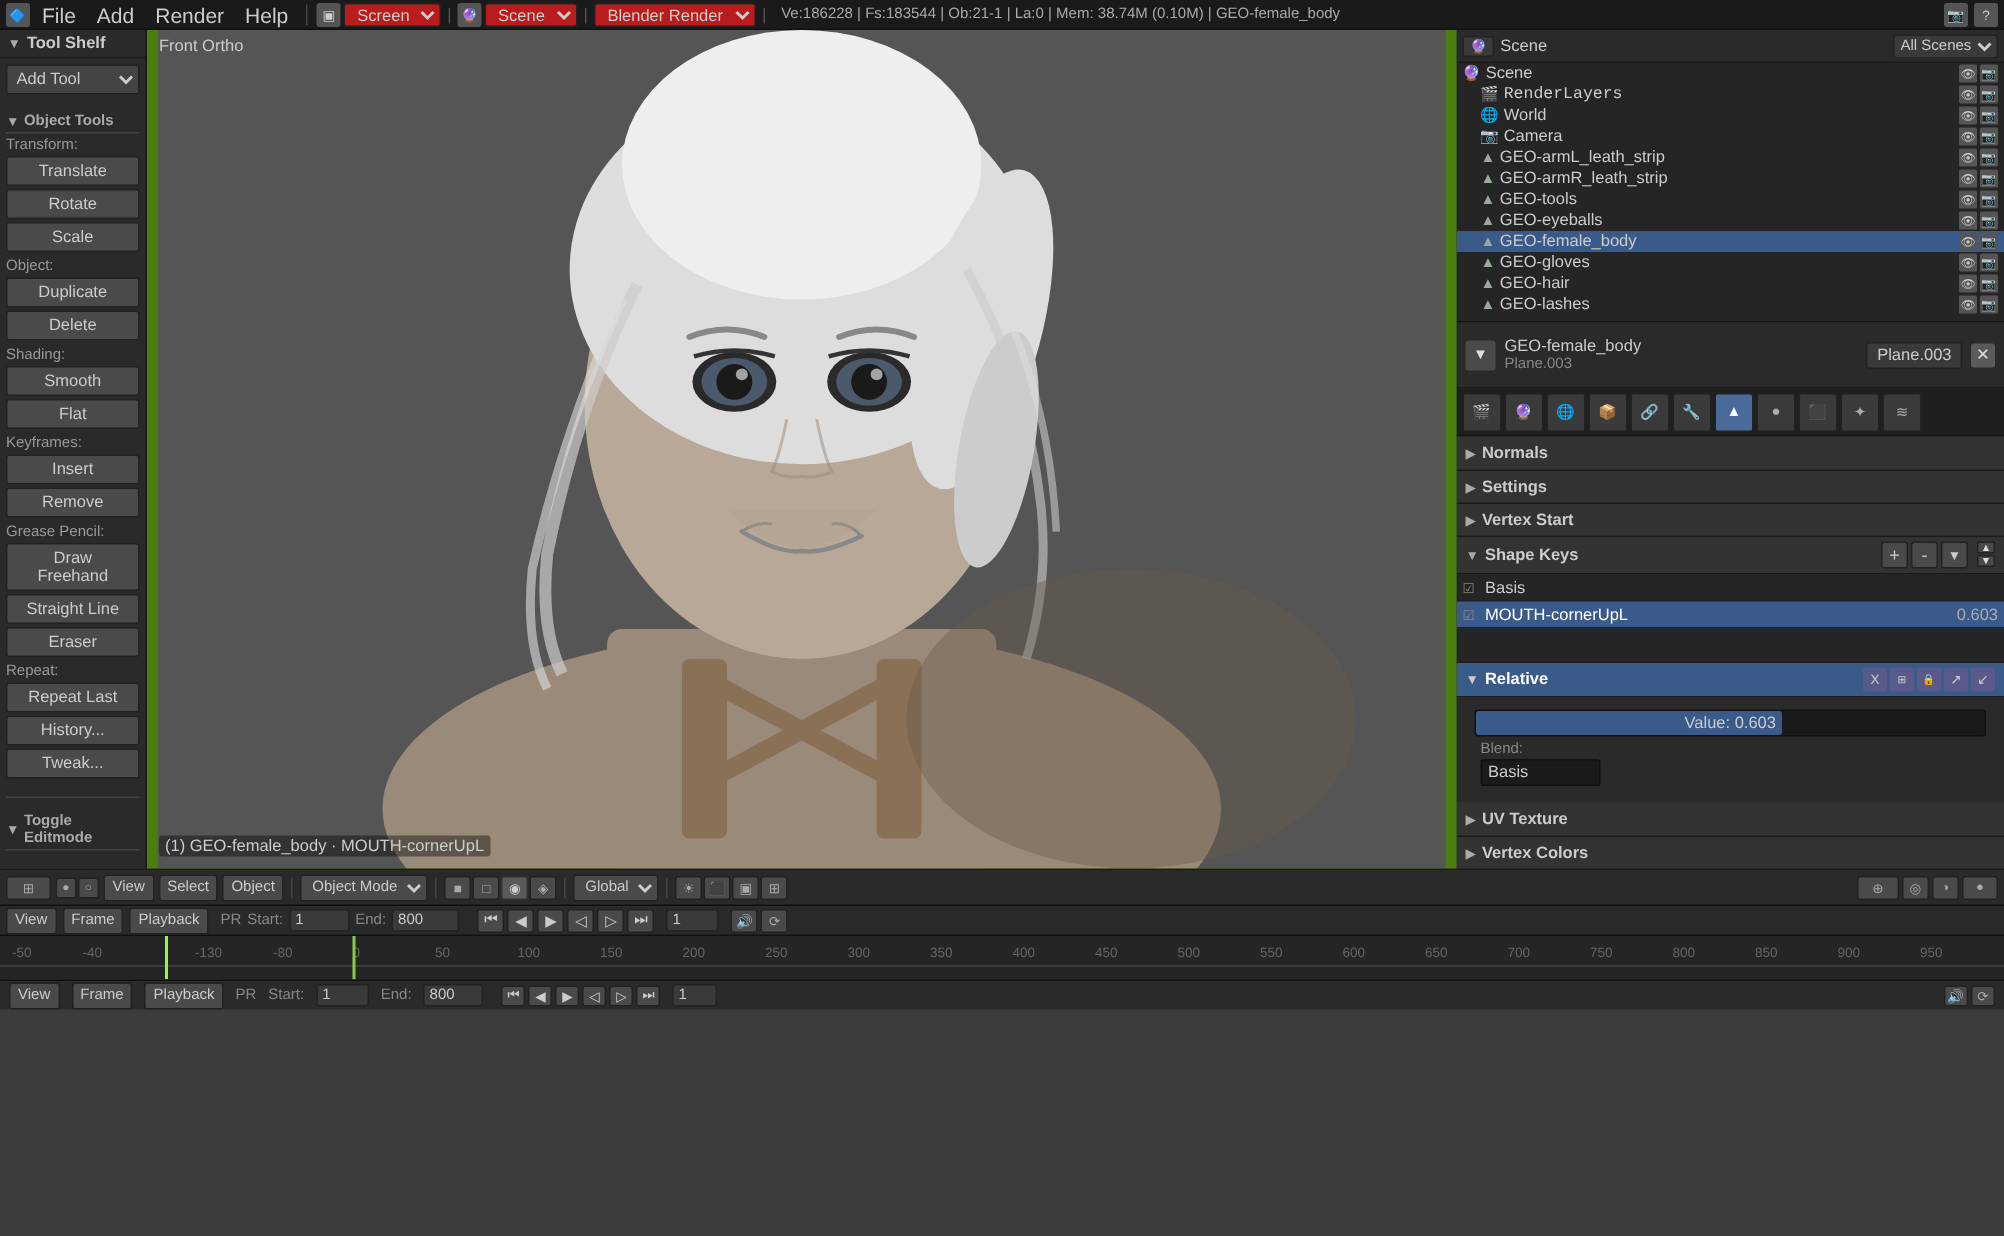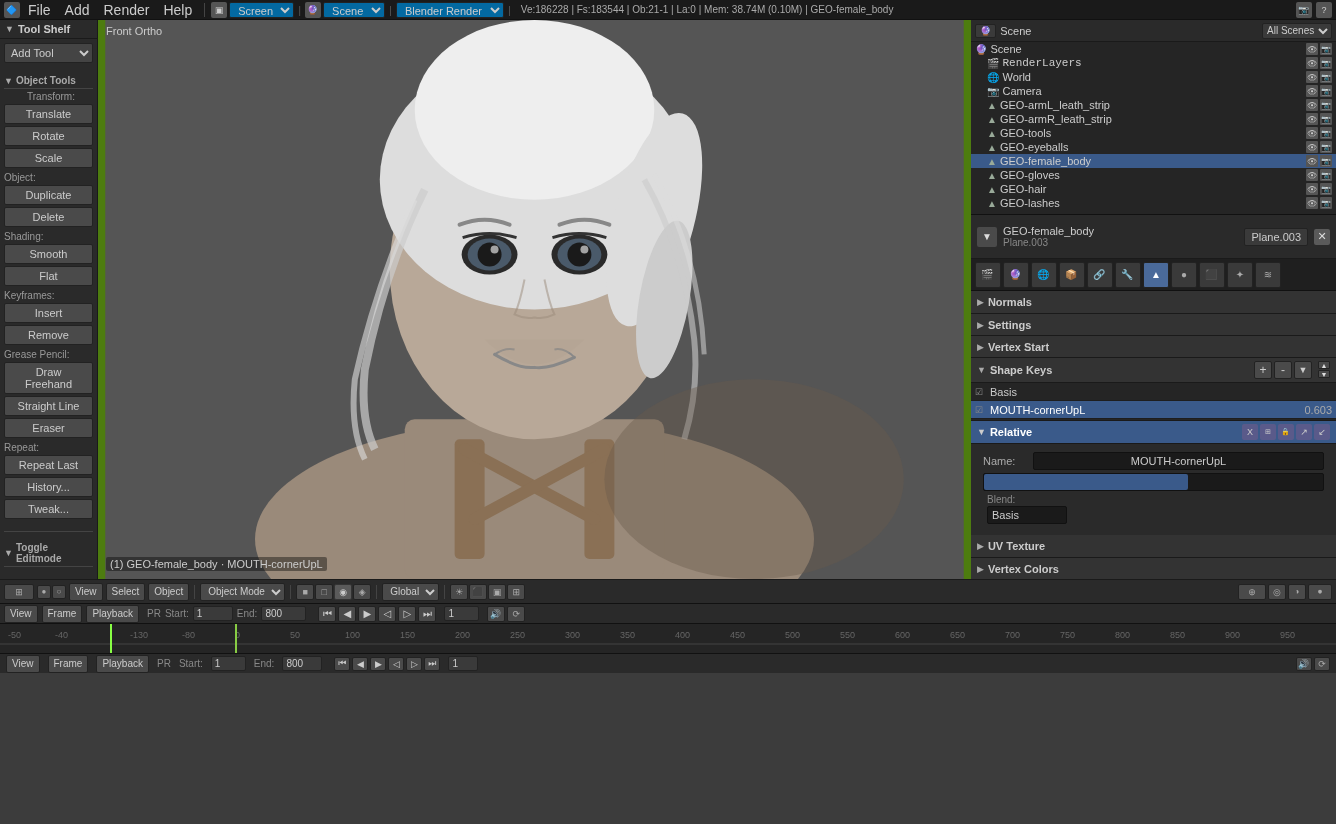--- a/index.html
+++ b/index.html
@@ -26,21 +26,21 @@
     }
     .top-menu-item {
       padding: 1px 6px;
       font-size: 14px;
       color: #ccc;
       cursor: pointer;
     }
     .top-bar-sep { width: 1px; height: 14px; background: #444; margin: 0 4px; }
     .top-bar-right { margin-left: auto; display: flex; align-items: center; gap: 4px; }
     .screen-select {
-      background: #0369a1; border: 1px solid #222; color: #ccc;
+      background: #b91c1c; border: 1px solid #222; color: #ccc;
       font-size: 11px; padding: 1px 4px; height: 16px; border-radius: 2px;
     }
     .top-bar-info { font-size: 10px; color: #aaa; padding: 0 6px; }
 
     
     #main-layout {
       display: flex;
       height: calc(824px - 20px - 20px - 25px);
     }
 
@@ -353,21 +353,21 @@
     <div class="shelf-content">
       <select class="add-tool-select">
         <option>Add Tool</option>
       </select>
 
       <div class="section-header">
         <span class="panel-arrow" style="font-size:9px;color:#aaa;margin-right:3px;">▼</span>
         <span class="section-title">Object Tools</span>
       </div>
 
-      <div style="font-size:10px;color:#999;margin-bottom:2px;margin-left:23px;">Transform:</div>
+      <div style="font-size:10px;color:#999;margin-bottom:2px;">Transform:</div>
       <button class="tool-btn">Translate</button>
       <button class="tool-btn">Rotate</button>
       <button class="tool-btn">Scale</button>
 
       <div style="font-size:10px;color:#999;margin: 4px 0 2px;">Object:</div>
       <button class="tool-btn">Duplicate</button>
       <button class="tool-btn">Delete</button>
 
       <div style="font-size:10px;color:#999;margin: 4px 0 2px;">Shading:</div>
       <button class="tool-btn">Smooth</button>
@@ -660,26 +660,23 @@
         </div>
         <div class="relative-icons">
           <div class="rel-icon">X</div>
           <div class="rel-icon" style="font-size:7px;">⊞</div>
           <div class="rel-icon" style="font-size:7px;">🔒</div>
           <div class="rel-icon">↗</div>
           <div class="rel-icon">↙</div>
         </div>
       </div>
       <div style="padding:4px 6px;">
-        <div class="prop-row">
-          <span class="prop-label">Name:</span>
-          <input class="prop-field" type="text" value="MOUTH-cornerUpL" style="flex: 1 1 0%;">
-        </div>
         <div class="value-bar">
           <div class="value-bar-fill" style="width:60.3%;"></div>
+          <div class="value-bar-text">Value: 0.603</div>
         </div>
         <div class="range-row">
           <div class="blend-group" style="margin-left:4px;">
             <div class="range-label">Blend:</div>
             <input class="blend-field" type="text" value="Basis" style="">
           </div>
         </div>
       </div>
     </div>
 

